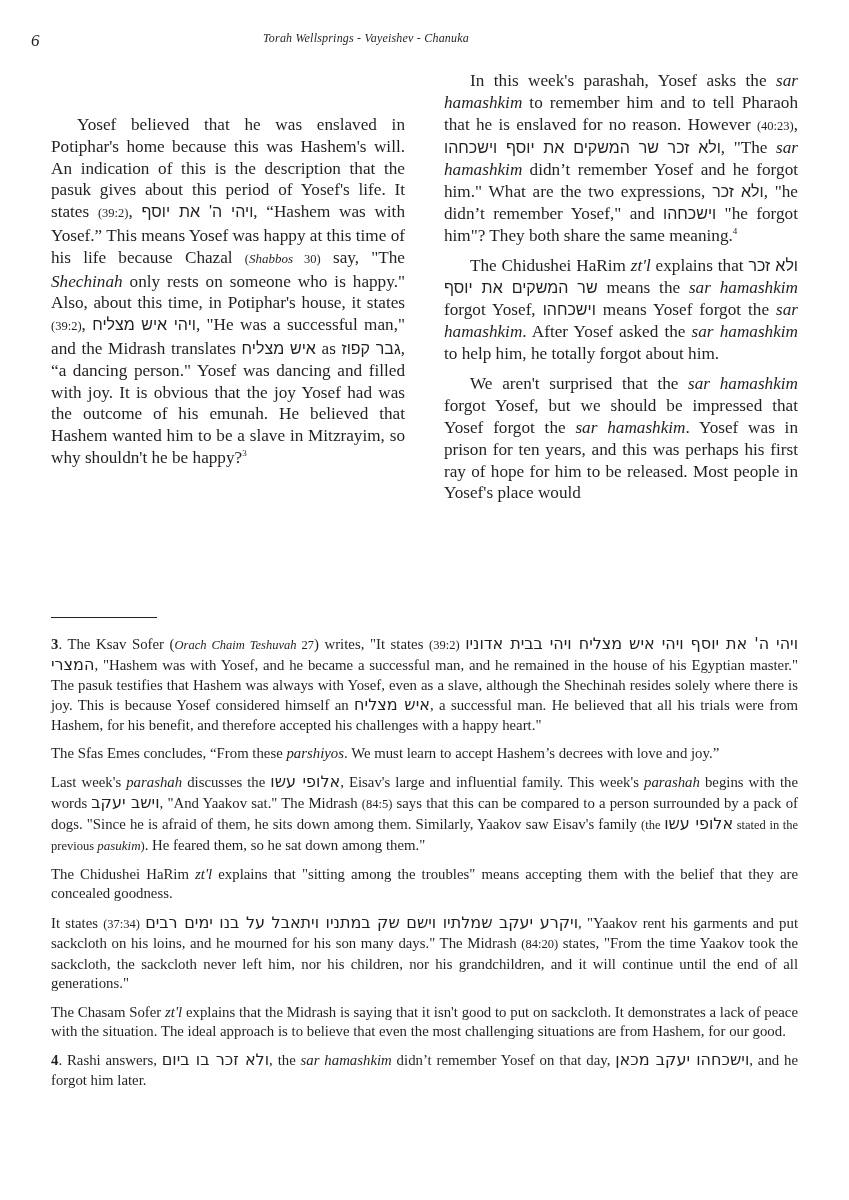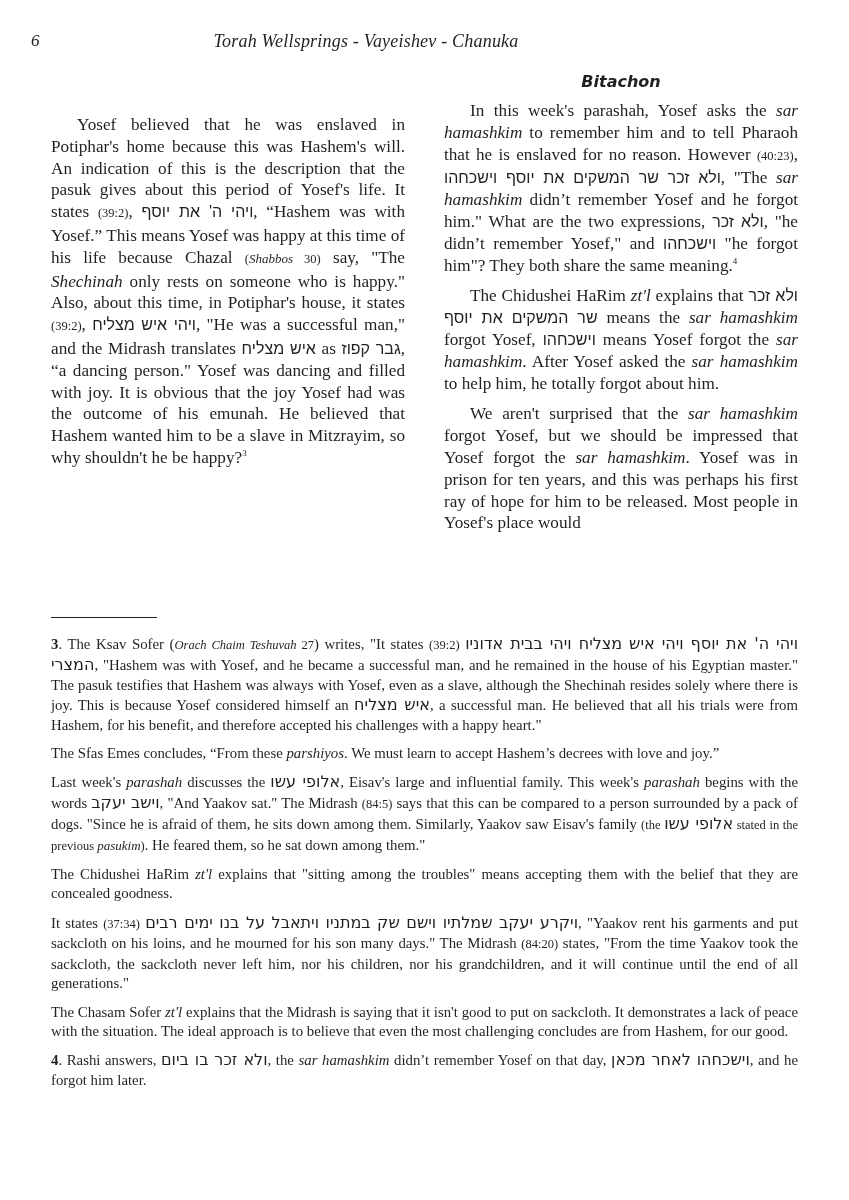--- a/index.html
+++ b/index.html
@@ -1,19 +1,19 @@
 <!DOCTYPE html>
 <html><head>
 <meta charset="utf-8">
 <style>
   html, body { margin: 0; padding: 0; background: #ffffff; }
   body { width: 849px; height: 1200px; position: relative; overflow: hidden; color: #231f20; font-family: "Liberation Serif", "DejaVu Serif", serif; }
   .header { position: absolute; top: 0; left: 0; width: 849px; height: 60px; }
   .page-num { position: absolute; left: 31px; top: 31px; font-style: italic; font-size: 17px; }
-  .running-title { position: absolute; left: 0; width: 732px; top: 31px; text-align: center; font-style: italic; font-size: 18px; letter-spacing: 0.2px; }
+  .running-title { position: absolute; left: 0; width: 732px; top: 31px; text-align: center; font-style: italic; font-size: 12px; letter-spacing: 0.2px; }
   .col { position: absolute; top: 70px; font-size: 17.2px; line-height: 21.8px; text-align: justify; }
   .col-left { left: 51px; width: 354px; }
   .col-right { left: 444px; width: 354px; }
   .col p { margin: 0; }
   .indent { text-indent: 26px; }
   .gap-lg { margin-top: 44px !important; }
   .gap-sm { margin-top: 9px !important; }
   .heading { text-align: center; font-weight: bold; font-style: italic; font-size: 16px; font-family: "DejaVu Sans", sans-serif; margin: 0 0 6px 0; line-height: 24px; }
   .he { font-family: Liberation Sans, sans-serif; font-size: 16px; }
   .he-sm { font-family: "DejaVu Sans", sans-serif; font-size: 16px; }
@@ -32,35 +32,34 @@
 <div class="header">
   <span class="page-num">6</span>
   <span class="running-title">Torah Wellsprings - Vayeishev - Chanuka</span>
 </div>
 
 <div class="col col-left">
   <p class="indent gap-lg"><span>Yosef believed that he was enslaved in Potiphar's home because this was Hashem's will. An indication of this is the description that the pasuk gives about this period of Yosef's life. It states </span><span class="src">(39:2)</span><span>, </span><span class="he" dir="rtl">ויהי ה' את יוסף</span><span>, “Hashem was with Yosef.” This means Yosef was happy at this time of his life because Chazal </span><span class="src"><span>(</span><i>Shabbos</i><span> 30)</span></span><span> say, "The </span><i>Shechinah</i><span> only rests on someone who is happy." Also, about this time, in Potiphar's house, it states </span><span class="src">(39:2)</span><span>, </span><span class="he" dir="rtl">ויהי איש מצליח</span><span>, "He was a successful man," and the Midrash translates </span><span class="he" dir="rtl">איש מצליח</span><span> as </span><span class="he" dir="rtl">גבר קפוז</span><span>, “a dancing person." Yosef was dancing and filled with joy. It is obvious that the joy Yosef had was the outcome of his emunah. He believed that Hashem wanted him to be a slave in Mitzrayim, so why shouldn't he be happy?</span><sup>3</sup></p>
 </div>
 
 <div class="col col-right">
-  <h3 class="heading">Bitachon</h3>
   <p class="indent"><span>In this week's parashah, Yosef asks the </span><i>sar hamashkim</i><span> to remember him and to tell Pharaoh that he is enslaved for no reason. However </span><span class="src">(40:23)</span><span>, </span><span class="he" dir="rtl">ולא זכר שר המשקים את יוסף וישכחהו</span><span>, "The </span><i>sar hamashkim</i><span> didn’t remember Yosef and he forgot him." What are the two expressions, </span><span class="he" dir="rtl">ולא זכר</span><span>, "he didn’t remember Yosef," and </span><span class="he" dir="rtl">וישכחהו</span><span> "he forgot him"? They both share the same meaning.</span><sup>4</sup></p>
   <p class="indent gap-sm"><span>The Chidushei HaRim </span><i>zt'l</i><span> explains that </span><span class="he" dir="rtl">ולא זכר שר המשקים את יוסף</span><span> means the </span><i>sar hamashkim</i><span> forgot Yosef, </span><span class="he" dir="rtl">וישכחהו</span><span> means Yosef forgot the </span><i>sar hamashkim</i><span>. After Yosef asked the </span><i>sar hamashkim</i><span> to help him, he totally forgot about him.</span></p>
   <p class="indent gap-sm"><span>We aren't surprised that the </span><i>sar hamashkim</i><span> forgot Yosef, but we should be impressed that Yosef forgot the </span><i>sar hamashkim</i><span>. Yosef was in prison for ten years, and this was perhaps his first ray of hope for him to be released. Most people in Yosef's place would</span></p>
 </div>
 
 <div class="rule"></div>
 
 <div class="footnotes">
   <p><span class="fn-num">3</span><span>. The Ksav Sofer (</span><i class="src">Orach Chaim Teshuvah</i><span class="src"> 27</span><span>) writes, "It states </span><span class="src">(39:2)</span><span> </span><span class="he-sm" dir="rtl">ויהי ה' את יוסף ויהי איש מצליח ויהי בבית אדוניו המצרי</span><span>, "Hashem was with Yosef, and he became a successful man, and he remained in the house of his Egyptian master." The pasuk testifies that Hashem was always with Yosef, even as a slave, although the Shechinah resides solely where there is joy. This is because Yosef considered himself an </span><span class="he-sm" dir="rtl">איש מצליח</span><span>, a successful man. He believed that all his trials were from Hashem, for his benefit, and therefore accepted his challenges with a happy heart."</span></p>
 
   <p><span>The Sfas Emes concludes, “From these </span><i>parshiyos</i><span>. We must learn to accept Hashem’s decrees with love and joy.”</span></p>
 
   <p><span>Last week's </span><i>parashah</i><span> discusses the </span><span class="he-sm" dir="rtl">אלופי עשו</span><span>, Eisav's large and influential family. This week's </span><i>parashah</i><span> begins with the words </span><span class="he-sm" dir="rtl">וישב יעקב</span><span>, "And Yaakov sat." The Midrash </span><span class="src">(84:5)</span><span> says that this can be compared to a person surrounded by a pack of dogs. "Since he is afraid of them, he sits down among them. Similarly, Yaakov saw Eisav's family </span><span class="src"><span>(the </span><span class="he-sm" dir="rtl">אלופי עשו</span><span> stated in the previous </span><i>pasukim</i><span>)</span></span><span>. He feared them, so he sat down among them."</span></p>
 
   <p><span>The Chidushei HaRim </span><i>zt'l</i><span> explains that "sitting among the troubles" means accepting them with the belief that they are concealed goodness.</span></p>
 
   <p><span>It states </span><span class="src">(37:34)</span><span> </span><span class="he-sm" dir="rtl">ויקרע יעקב שמלתיו וישם שק במתניו ויתאבל על בנו ימים רבים</span><span>, "Yaakov rent his garments and put sackcloth on his loins, and he mourned for his son many days." The Midrash </span><span class="src">(84:20)</span><span> states, "From the time Yaakov took the sackcloth, the sackcloth never left him, nor his children, nor his grandchildren, and it will continue until the end of all generations."</span></p>
 
-  <p><span>The Chasam Sofer </span><i>zt'l</i><span> explains that the Midrash is saying that it isn't good to put on sackcloth. It demonstrates a lack of peace with the situation. The ideal approach is to believe that even the most challenging concludes are from Hashem, for our good.</span></p>
+  <p><span>The Chasam Sofer </span><i>zt'l</i><span> explains that the Midrash is saying that it isn't good to put on sackcloth. It demonstrates a lack of peace with the situation. The ideal approach is to believe that even the most challenging situations are from Hashem, for our good.</span></p>
 
-  <p><span class="fn-num">4</span><span>. Rashi answers, </span><span class="he-sm" dir="rtl">ולא זכר בו ביום</span><span>, the </span><i>sar hamashkim</i><span> didn’t remember Yosef on that day, </span><span class="he-sm" dir="rtl">וישכחהו לאחר מכאן</span><span>, and he forgot him later.</span></p>
+  <p><span class="fn-num">4</span><span>. Rashi answers, </span><span class="he-sm" dir="rtl">ולא זכר בו ביום</span><span>, the </span><i>sar hamashkim</i><span> didn’t remember Yosef on that day, </span><span class="he-sm" dir="rtl">וישכחהו יעקב מכאן</span><span>, and he forgot him later.</span></p>
 </div>
 
 </body></html>

